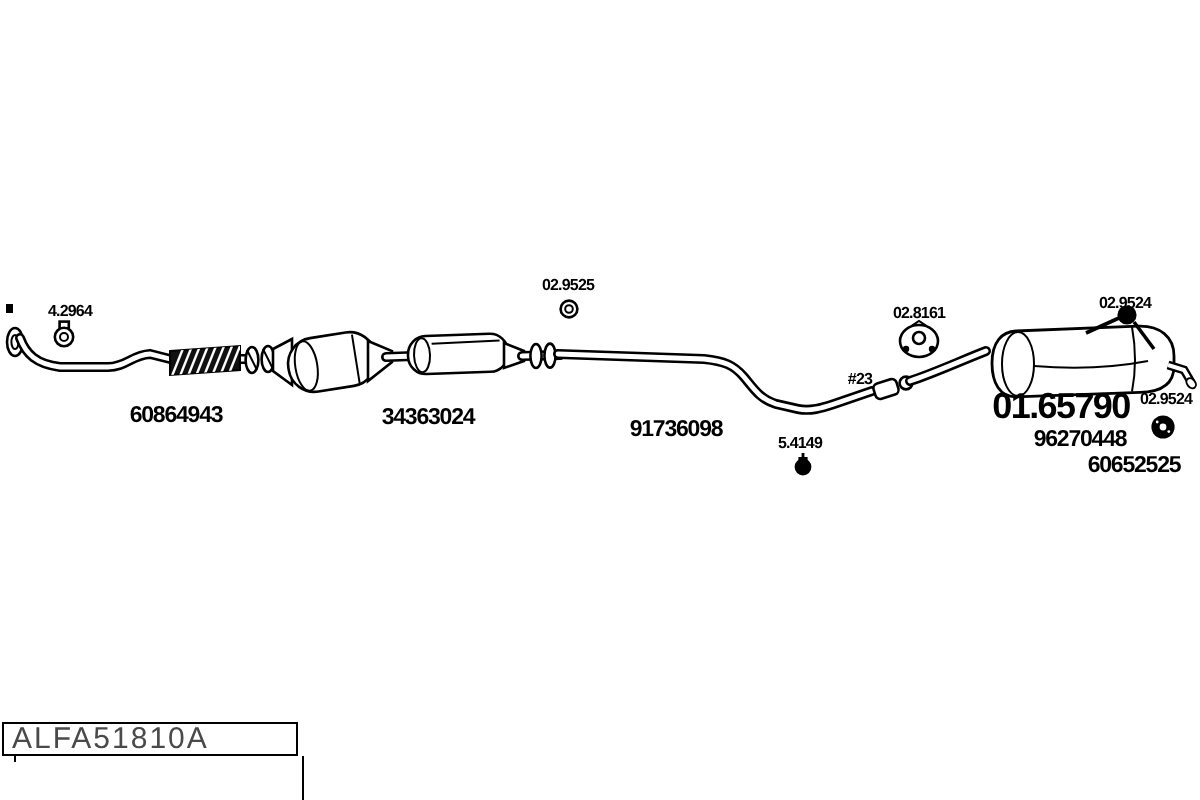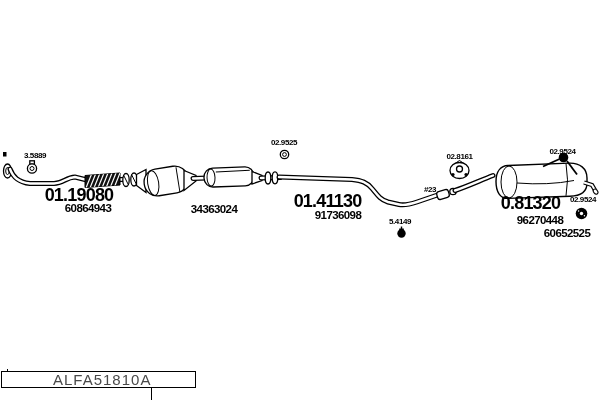--- a/index.html
+++ b/index.html
@@ -3,22 +3,22 @@
 <meta charset="utf-8">
 <style>
   html,body{margin:0;padding:0;background:#fff;}
   .stage{position:relative;width:600px;height:400px;background:#fff;overflow:hidden;
          font-family:"Liberation Sans","DejaVu Sans",sans-serif;color:#000;}
   .stage svg{position:absolute;left:0;top:0;}
   .lbl{position:absolute;transform:translateX(-50%);white-space:nowrap;line-height:1;}
   .callout{font-size:8px;font-weight:700;letter-spacing:-0.4px;}
   .partcode{font-size:18px;font-weight:700;letter-spacing:-0.8px;}
   .oe{font-size:11.5px;font-weight:700;letter-spacing:-0.6px;}
-  .footer-box{position:absolute;left:1px;top:371px;width:146px;height:15px;
-              border:1.5px solid #000;background:#fff;padding-left:47px;}
+  .footer-box{position:absolute;left:1px;top:361px;width:146px;height:15px;
+              border:1.5px solid #000;background:#fff;}
   .footer-text{font-size:15px;letter-spacing:1px;color:#4a4a4a;line-height:15px;
                padding-left:4px;white-space:nowrap;}
   .vline{position:absolute;background:#000;}
   
   .po{fill:none;stroke:#000;stroke-width:5;stroke-linecap:round;}
   .pi{fill:none;stroke:#fff;stroke-width:2.4;stroke-linecap:round;}
   .ol{fill:#fff;stroke:#000;stroke-width:1.3;}
   .ln{fill:none;stroke:#000;stroke-width:1;}
 </style>
 </head>
@@ -146,37 +146,35 @@
       <circle cx="563.5" cy="157.5" r="4.8" fill="#000"></circle>
     </g>
     <g>
       <circle cx="581.5" cy="213.5" r="5.8" fill="#000"></circle>
       <circle cx="581.5" cy="213.5" r="1.7" fill="#fff"></circle>
       <circle cx="578.6" cy="211" r="0.7" fill="#fff"></circle>
       <circle cx="584.4" cy="215.8" r="0.7" fill="#fff"></circle>
     </g>
   </svg>
 
-  <div class="lbl callout" style="left:35px;top:152px">3.5889</div>
+  <div class="lbl callout" style="left:35px;top:152px">4.2964</div>
   <div class="lbl callout" style="left:284px;top:138.5px">02.9525</div>
   <div class="lbl callout" style="left:400px;top:217.5px">5.4149</div>
   <div class="lbl callout" style="left:459.5px;top:153px">02.8161</div>
   <div class="lbl callout" style="left:562.5px;top:148px">02.9524</div>
   <div class="lbl callout" style="left:583px;top:195.5px">02.9524</div>
   <div class="lbl callout" style="left:430px;top:186px">#23</div>
 
-  <div class="lbl partcode" style="left:79px;top:186px">01.19080</div>
   <div class="lbl oe" style="left:88px;top:203px">60864943</div>
 
   <div class="lbl oe" style="left:214px;top:204px">34363024</div>
 
-  <div class="lbl partcode" style="left:327.5px;top:192px">01.41130</div>
   <div class="lbl oe" style="left:338px;top:210px">91736098</div>
 
-  <div class="lbl partcode" style="left:530.5px;top:194px">0.81320</div>
+  <div class="lbl partcode" style="left:530.5px;top:194px">01.65790</div>
   <div class="lbl oe" style="left:540px;top:215px">96270448</div>
   <div class="lbl oe" style="left:567px;top:228px">60652525</div>
 
   <div class="vline" style="left:6.5px;top:369px;width:1.5px;height:12px"></div>
   <div class="vline" style="left:150.5px;top:378px;width:1.8px;height:22px"></div>
   <div class="footer-box">
     <div class="footer-text">ALFA51810A</div>
   </div>
 
 </div>

